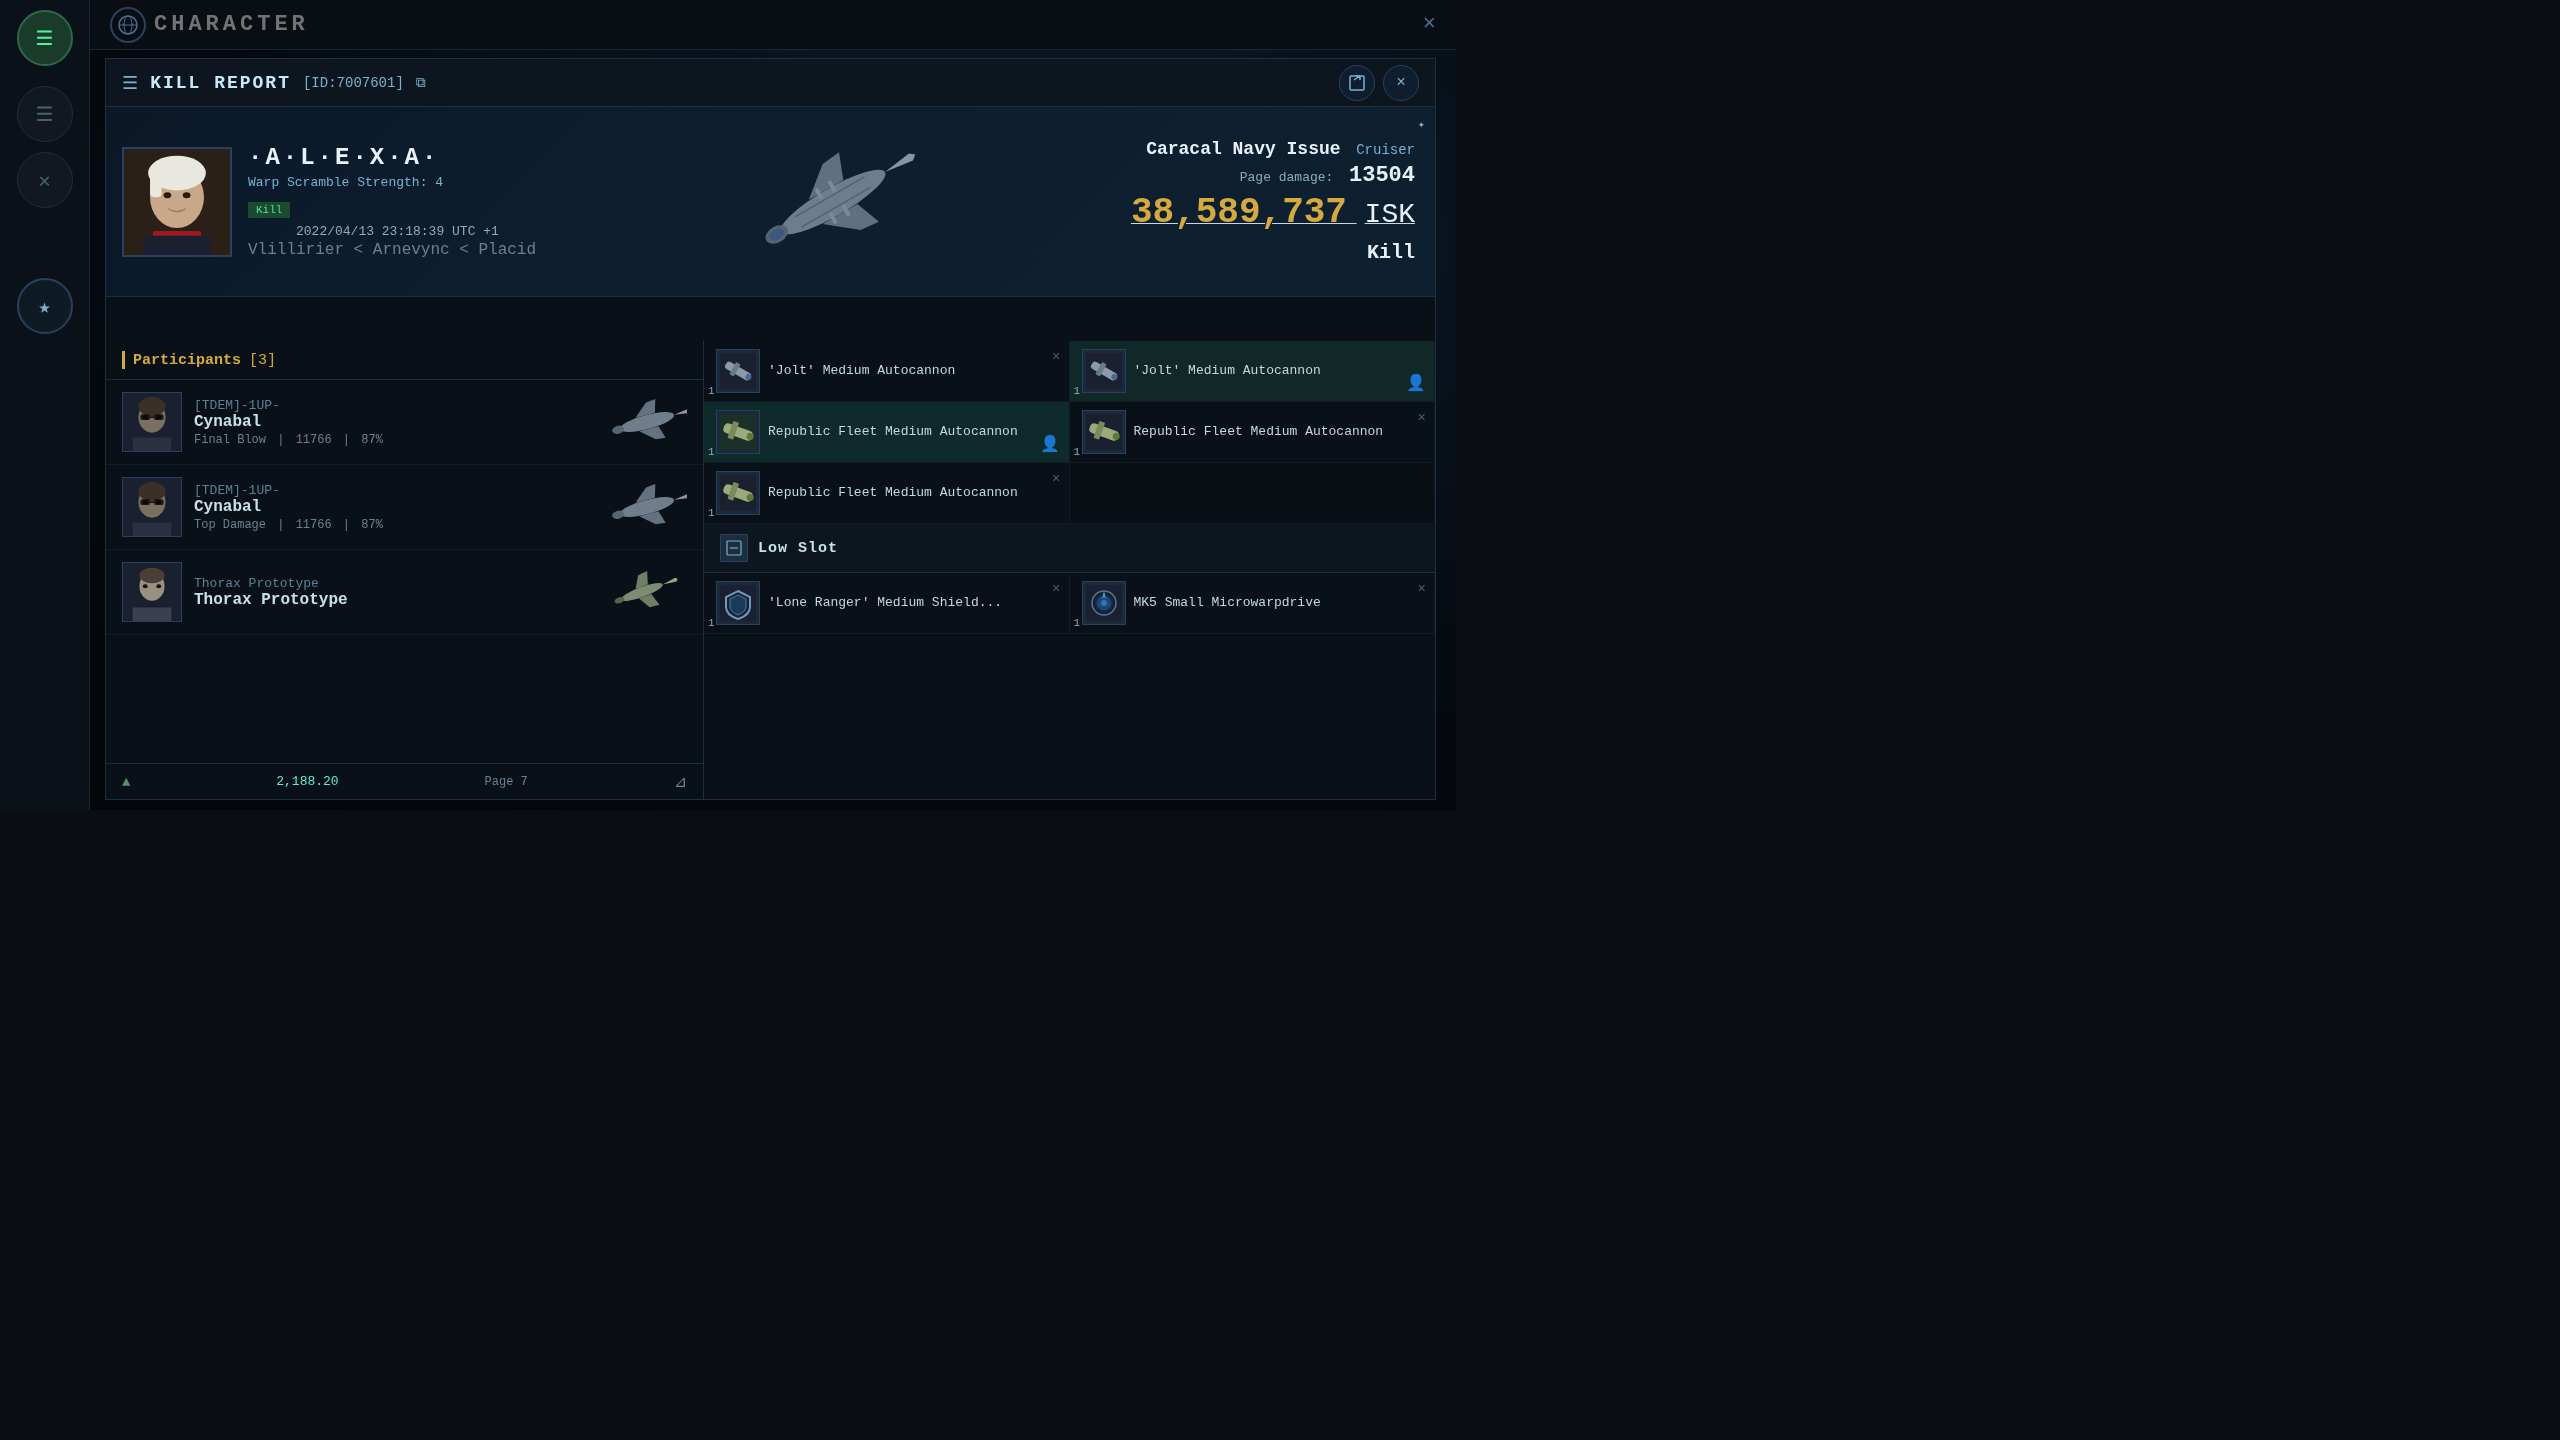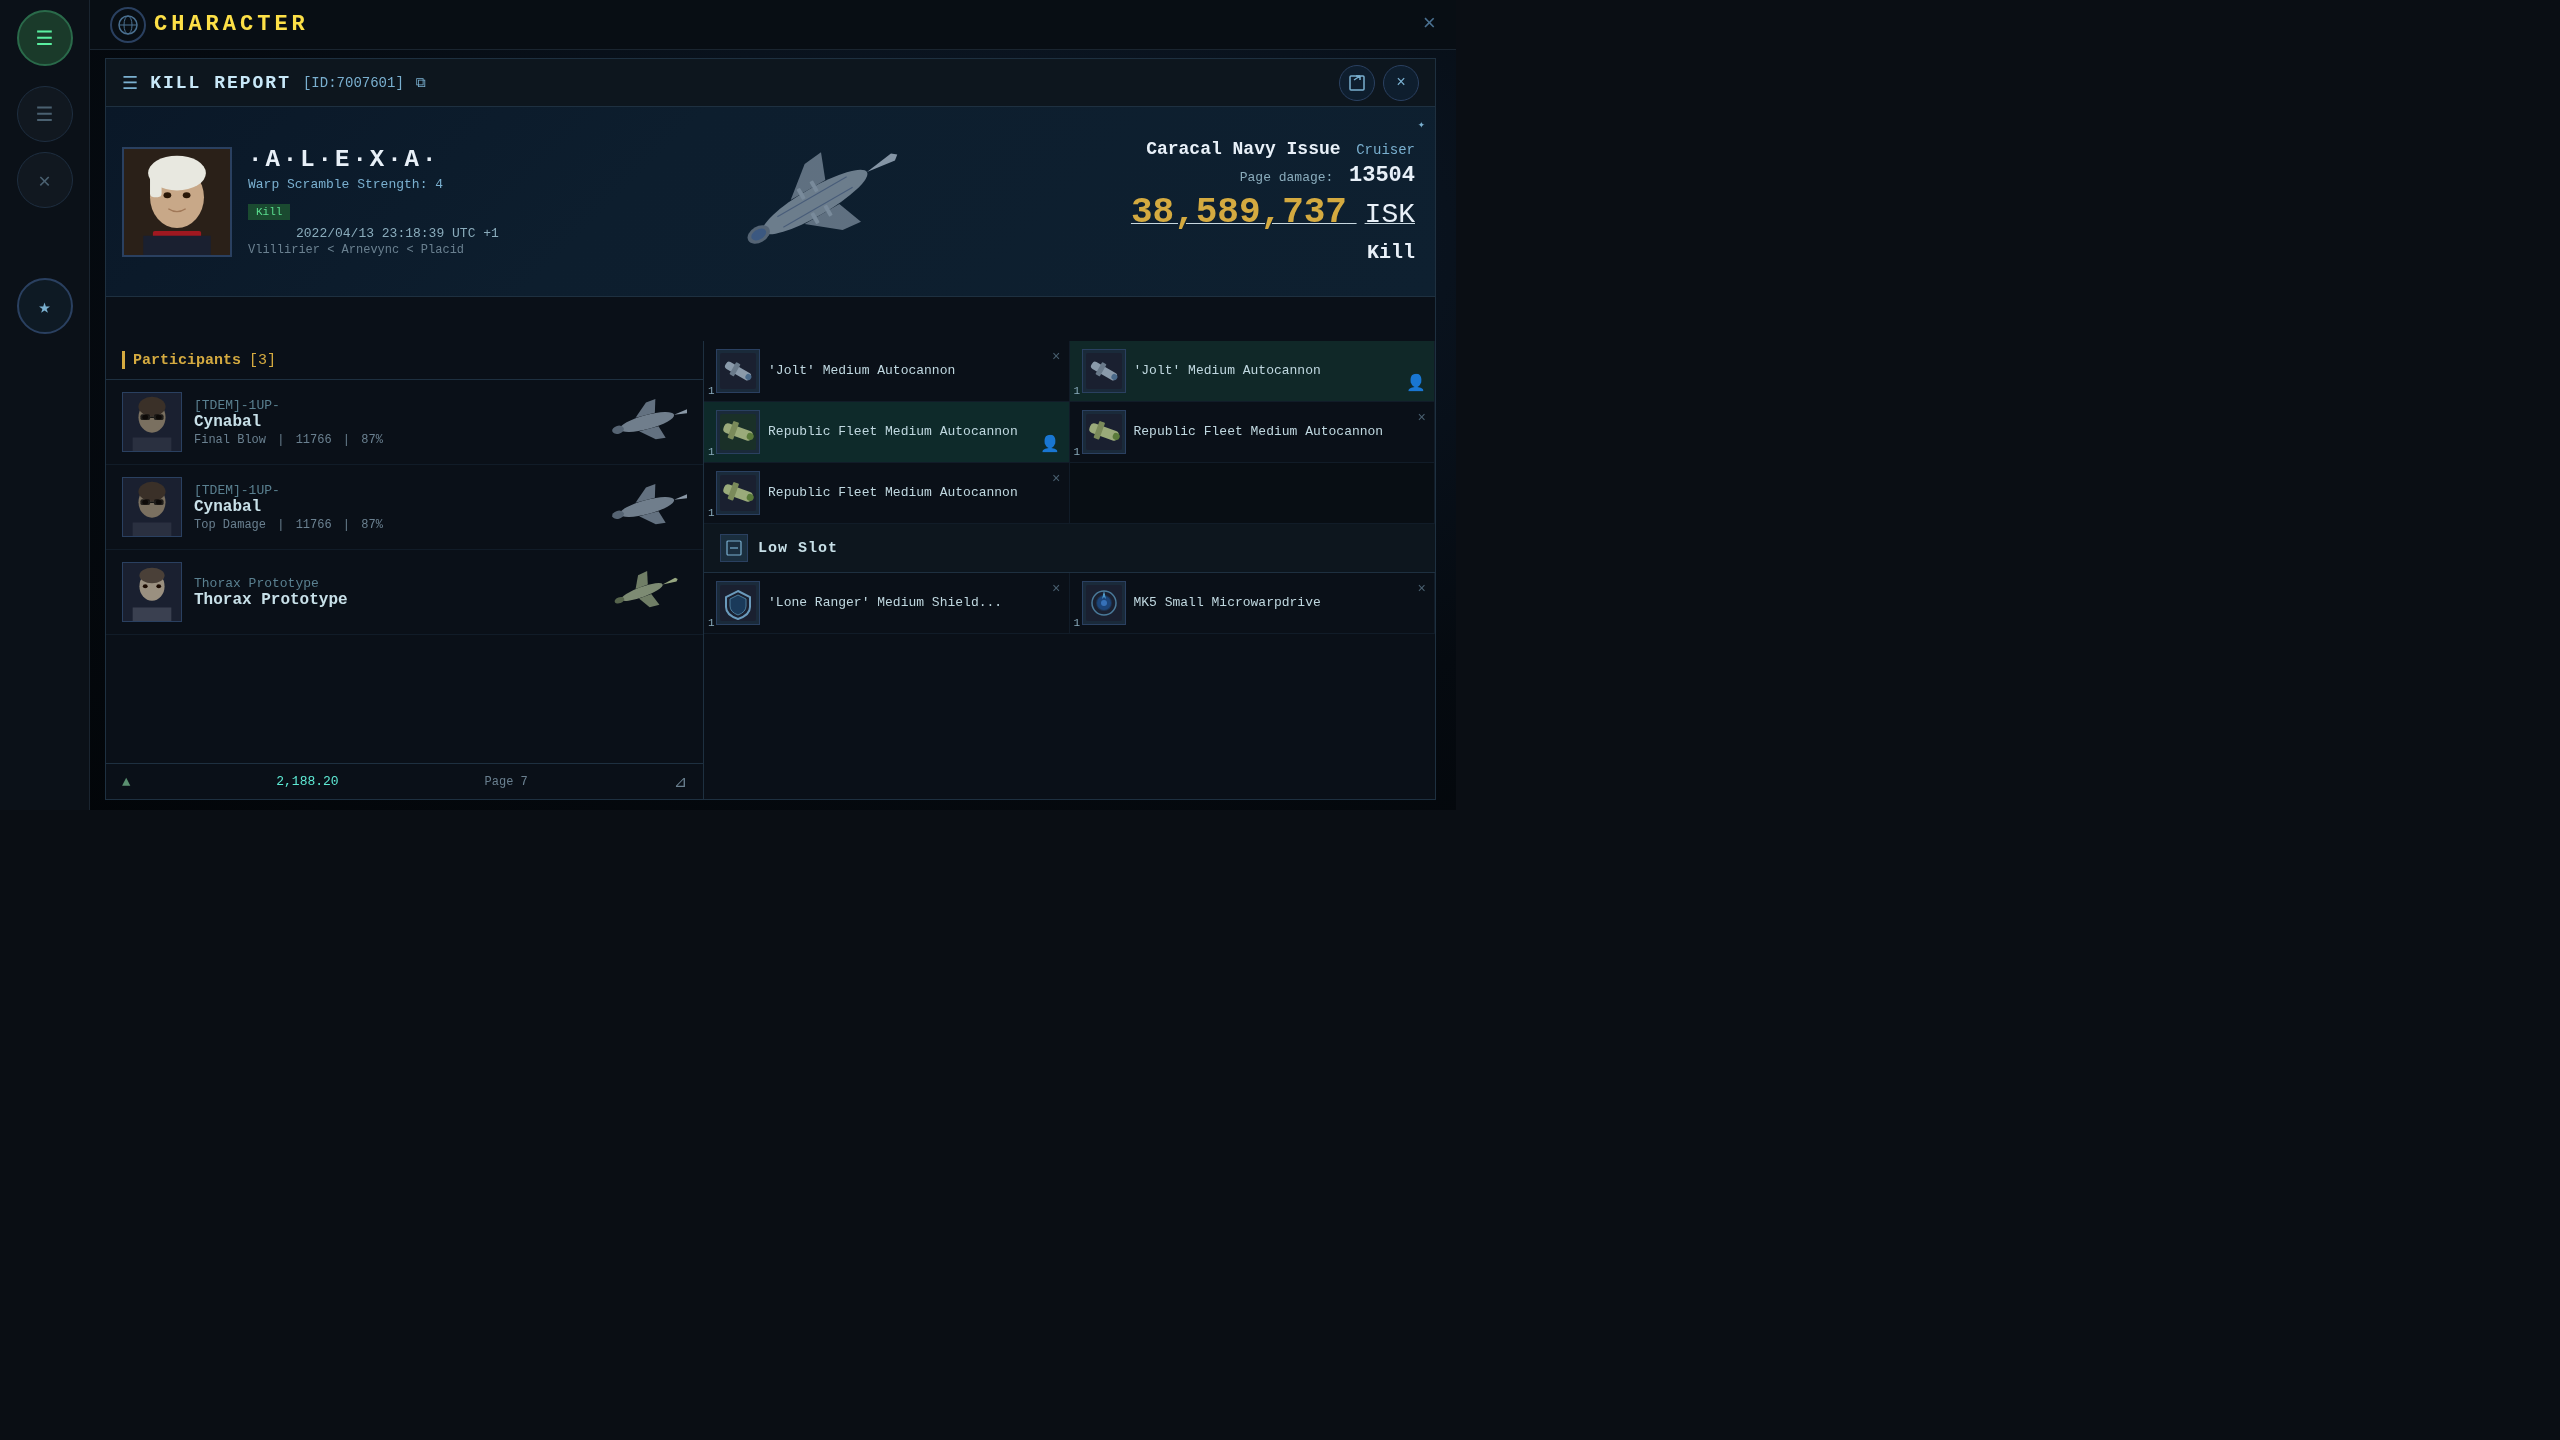--- a/index.html
+++ b/index.html
@@ -75,21 +75,21 @@
       height: 50px;
       background: #080e14;
       border-bottom: 1px solid #1a2530;
       display: flex;
       align-items: center;
       padding-left: 20px;
       z-index: 5;
     }
 
     .topbar-title {
-      color: #fde047;
+      color: #737373;
       font-size: 22px;
       font-weight: bold;
       letter-spacing: 4px;
       text-transform: uppercase;
     }
 
     .topbar-close {
       position: absolute;
       right: 20px;
       color: #4a7090;
@@ -223,21 +223,21 @@
 
     .kr-time {
       color: #8aacbc;
       font-size: 13px;
       margin-top: 6px;
       margin-left: 48px;
     }
 
     .kr-location {
       color: #6a8090;
-      font-size: 12px;
+      font-size: 16px;
       margin-top: 2px;
     }
 
     
     .ship-container {
       flex: 1;
       display: flex;
       align-items: center;
       justify-content: center;
       position: relative;

